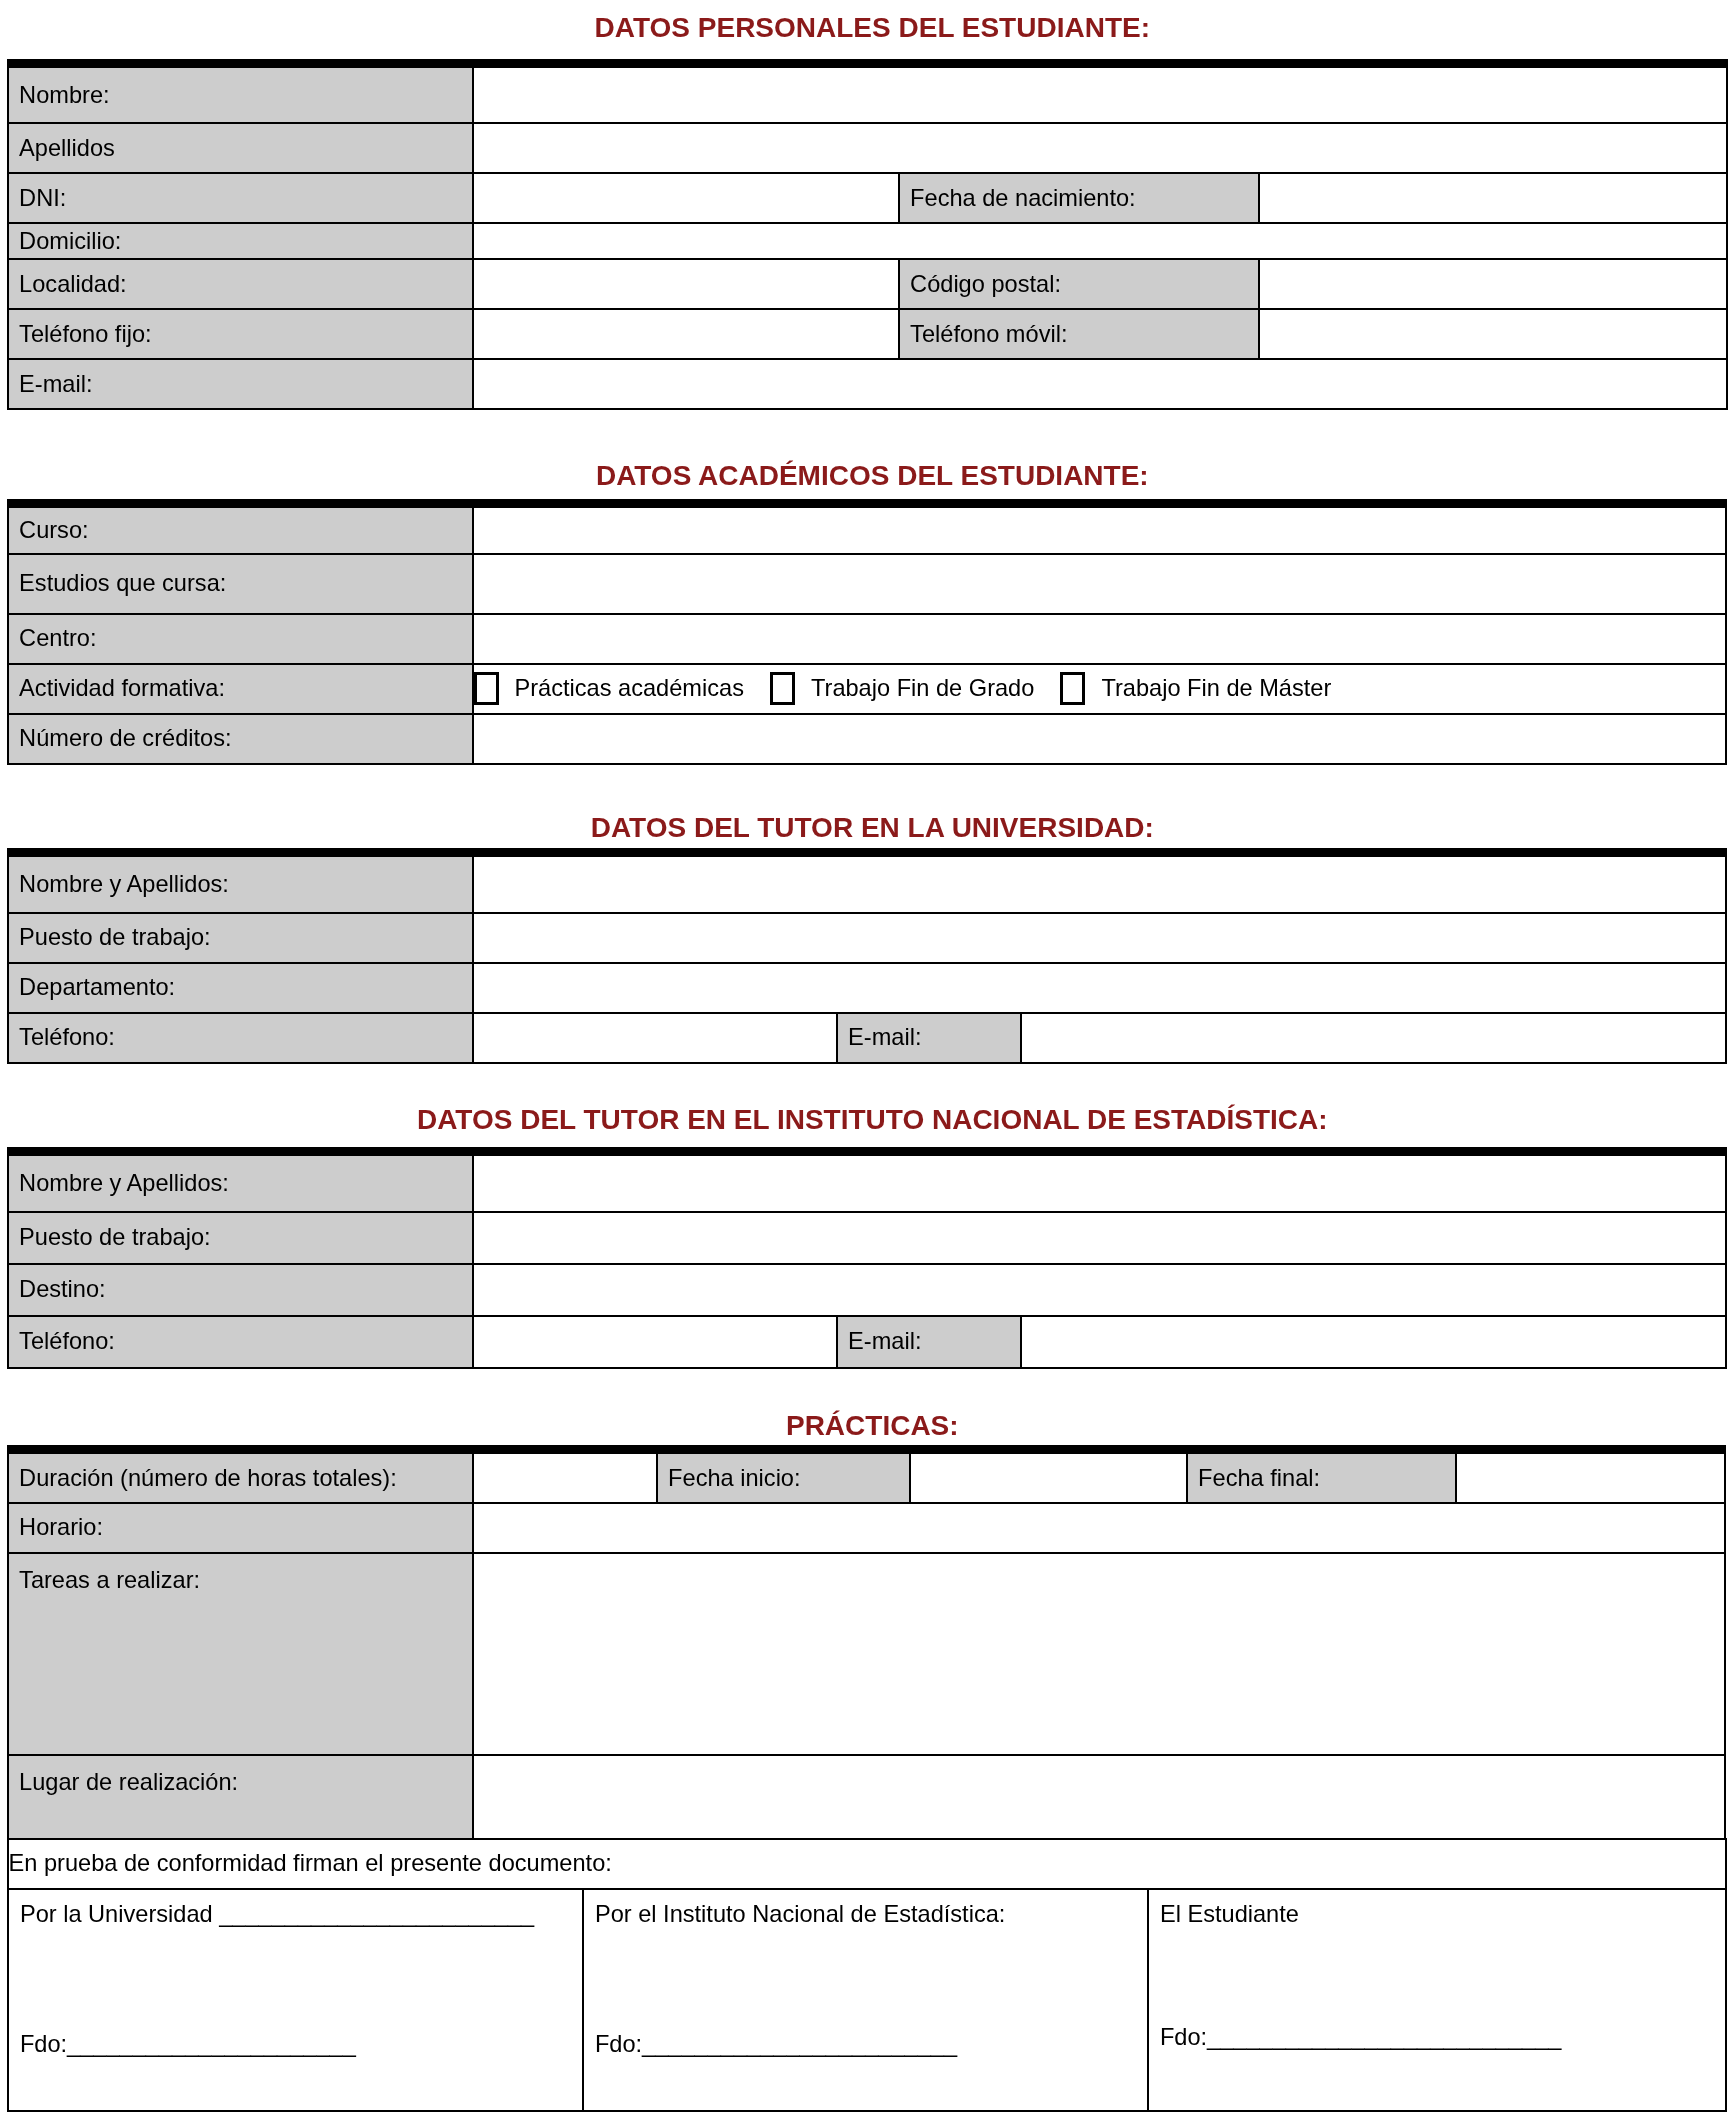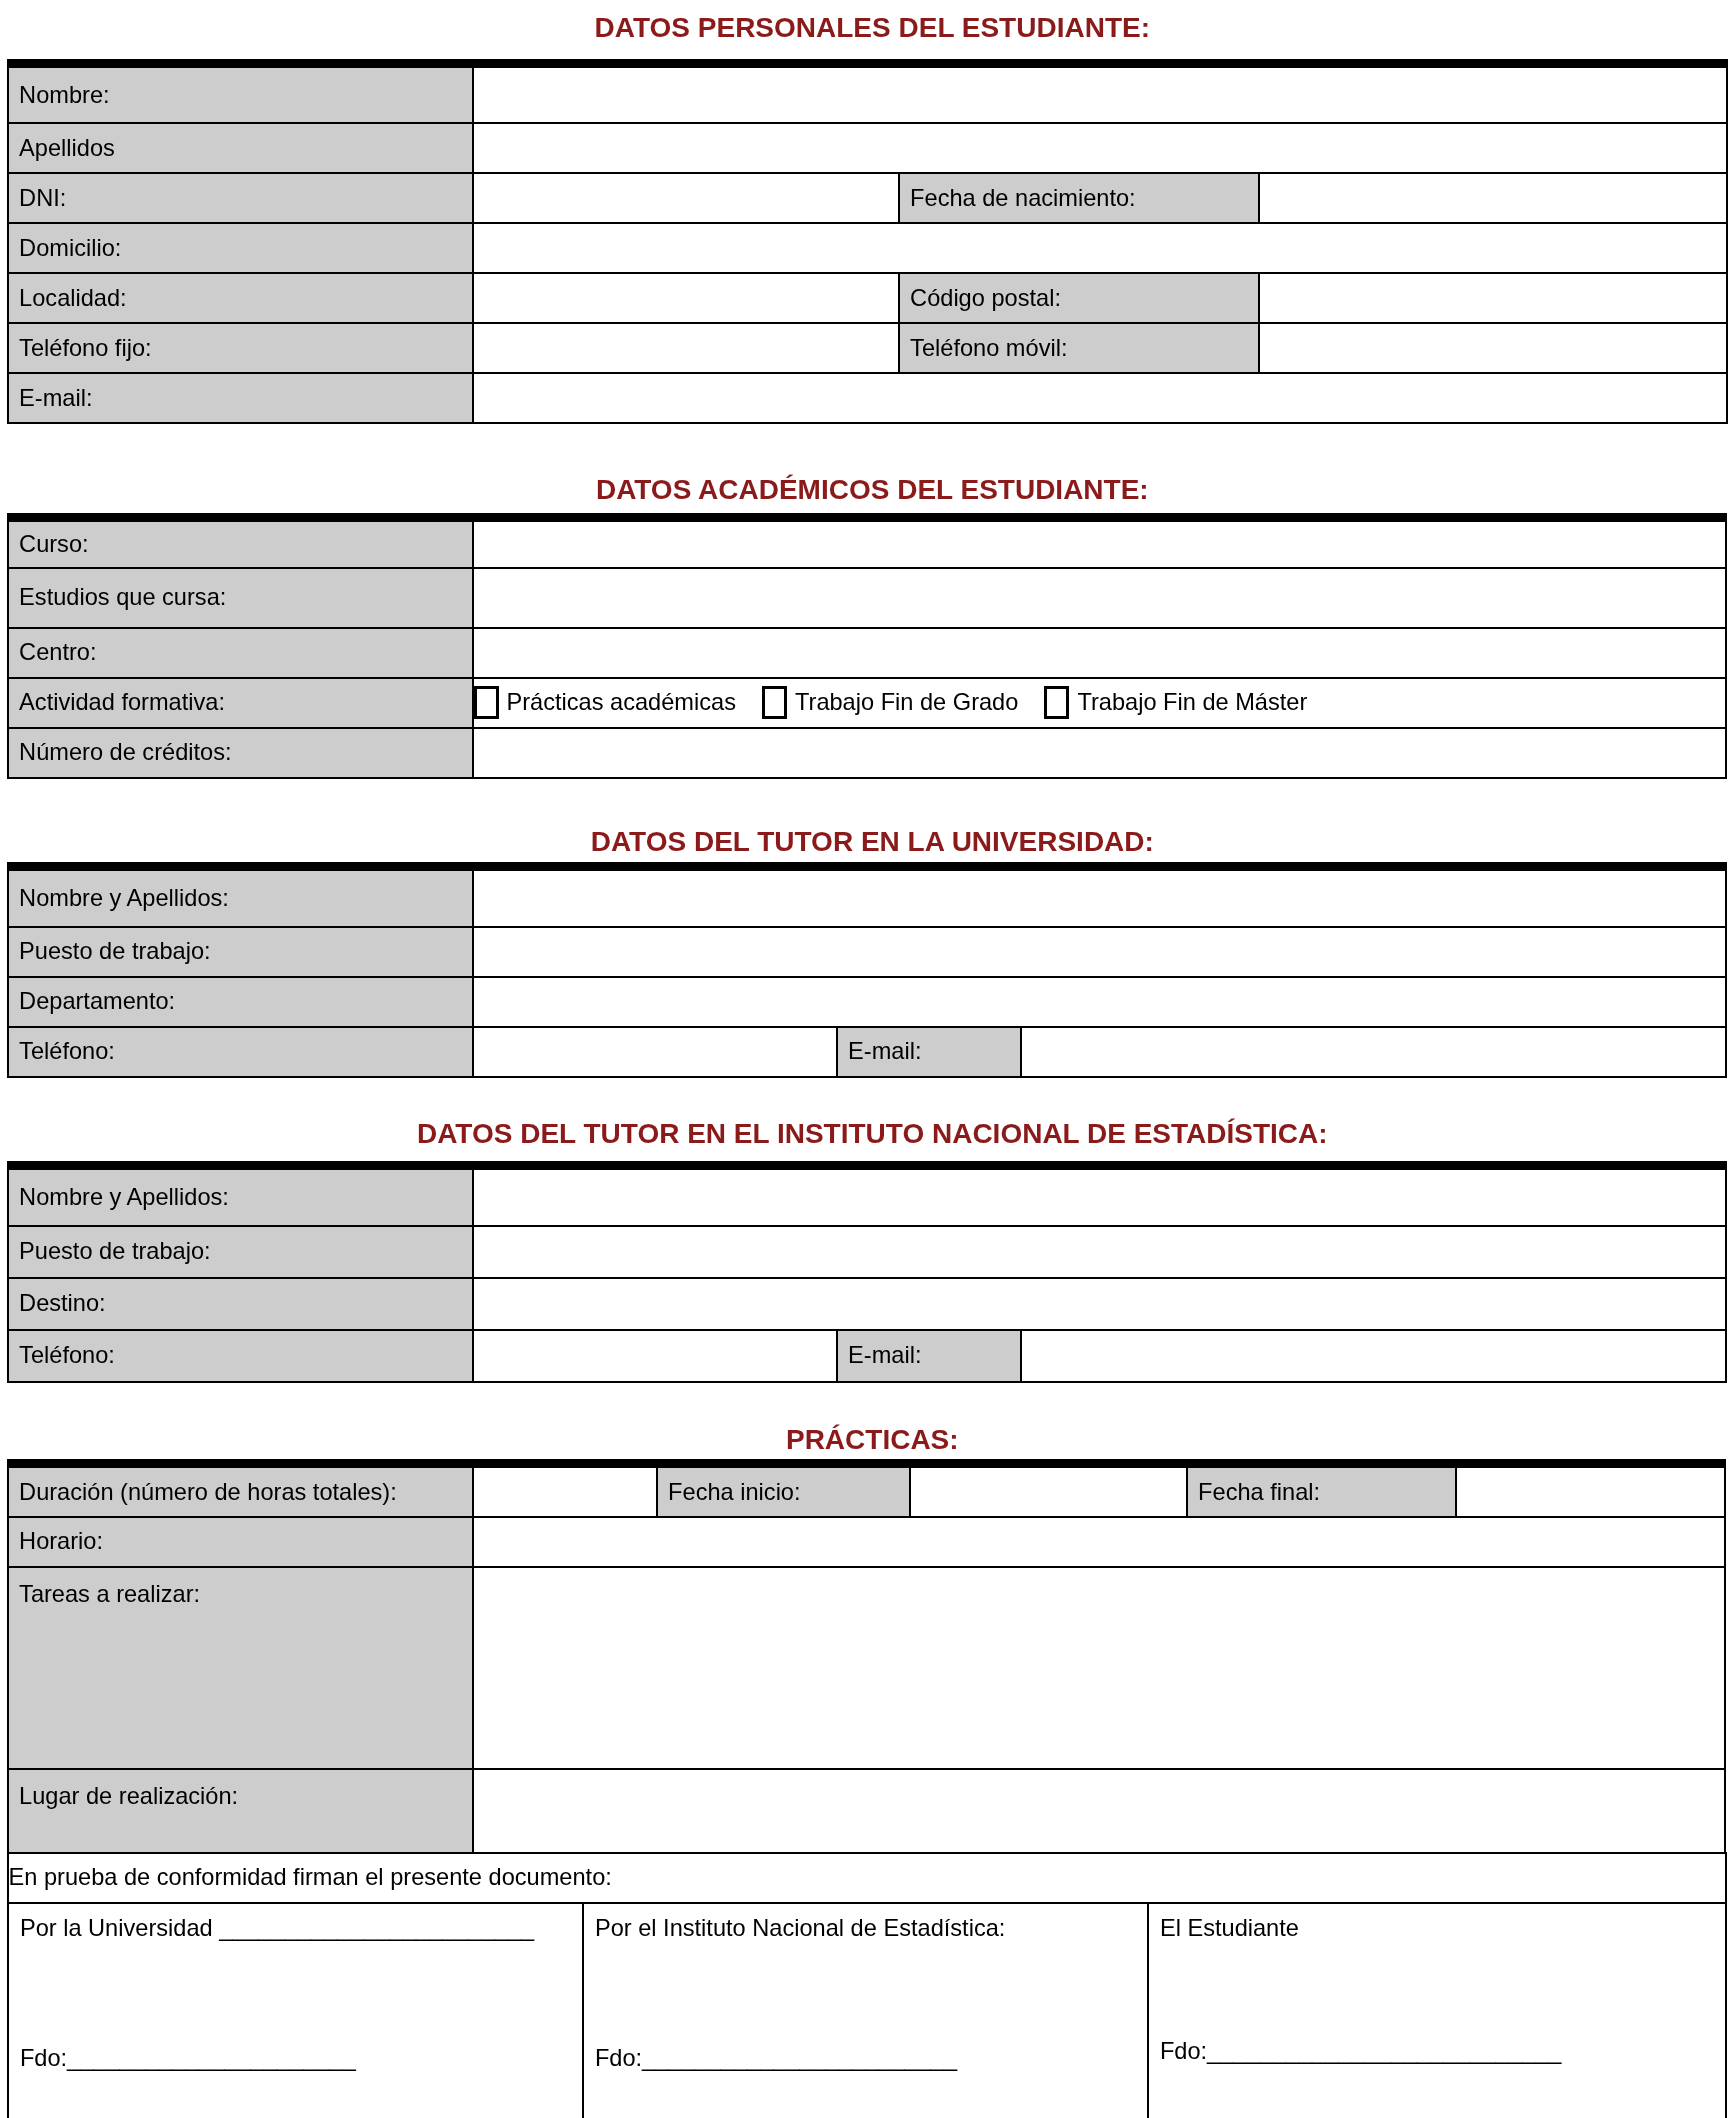--- a/index.html
+++ b/index.html
@@ -49,21 +49,21 @@
   .t5b { margin-top: -2.4px; }
   
   .cb-cell { padding-left: 11.4px; }
   .cbgroup { display: inline-flex; align-items: center; margin-right: 26px; vertical-align: middle; }
   .cbx {
     display: inline-block;
     width: 25px; height: 33px;
     border: 3.3px solid #000;
     background: #fff;
   }
-  .cblabel { margin-left: 8px; white-space: nowrap; }
+  .cblabel { margin-left: 16px; white-space: nowrap; }
   
   td.sig { vertical-align: top; }
   .sigbox { position: relative; height: 215px; padding: 11.4px 0 0 11.4px; }
   .sig-fdo { position: absolute; left: 11.4px; bottom: 47px; white-space: nowrap; }
   .sig-fdo.hi { bottom: 54px; }
   .conf-cell { padding-left: 11.4px; }
   .uline { letter-spacing: 0; }
 </style>
 </head>
 <body>
@@ -85,21 +85,21 @@
   <tr style="height:50px">
     <td class="lbl">Apellidos</td>
     <td class="val" colspan="3"></td>
   </tr>
   <tr style="height:50px">
     <td class="lbl">DNI:</td>
     <td class="val"></td>
     <td class="lbl">Fecha de nacimiento:</td>
     <td class="val"></td>
   </tr>
-  <tr style="height:50px">
+  <tr style="height:36px">
     <td class="lbl">Domicilio:</td>
     <td class="val" colspan="3"></td>
   </tr>
   <tr style="height:50px">
     <td class="lbl">Localidad:</td>
     <td class="val"></td>
     <td class="lbl">Código postal:</td>
     <td class="val"></td>
   </tr>
   <tr style="height:50px">

